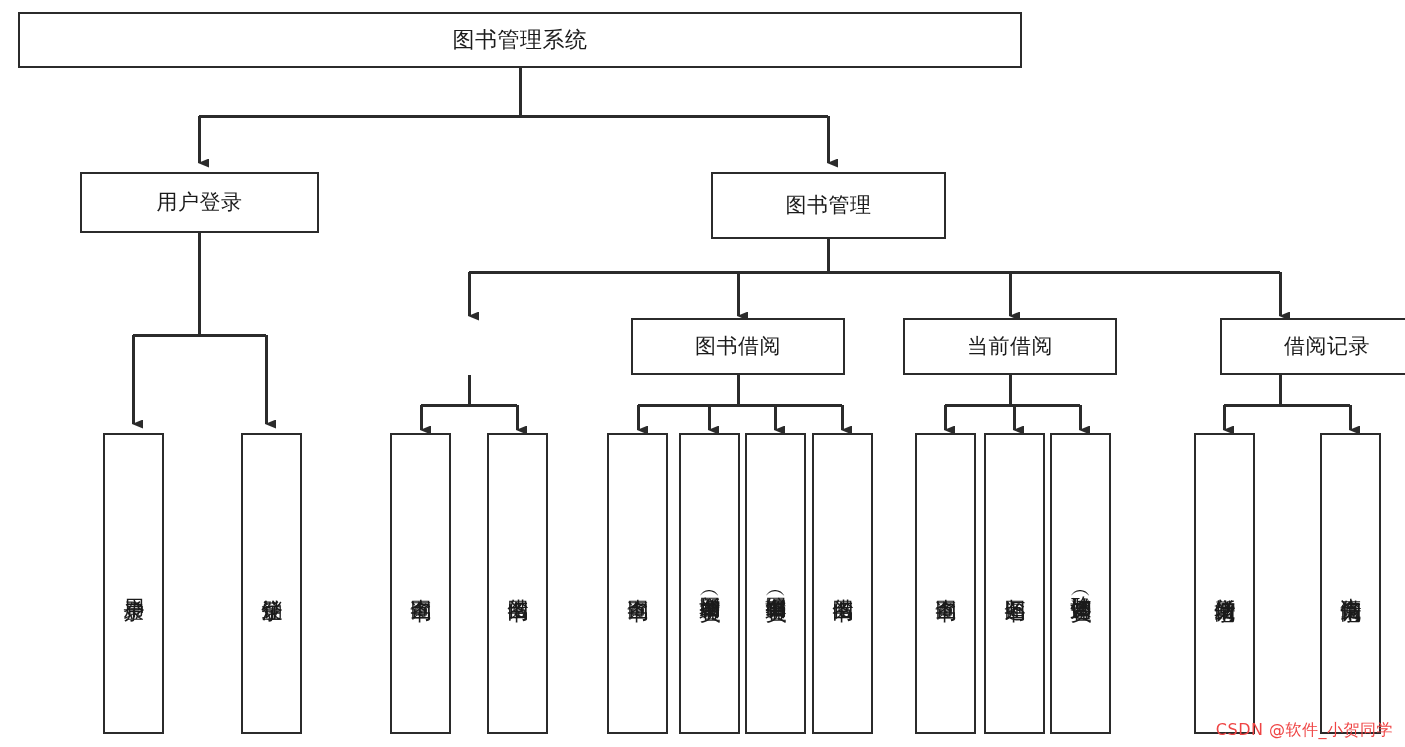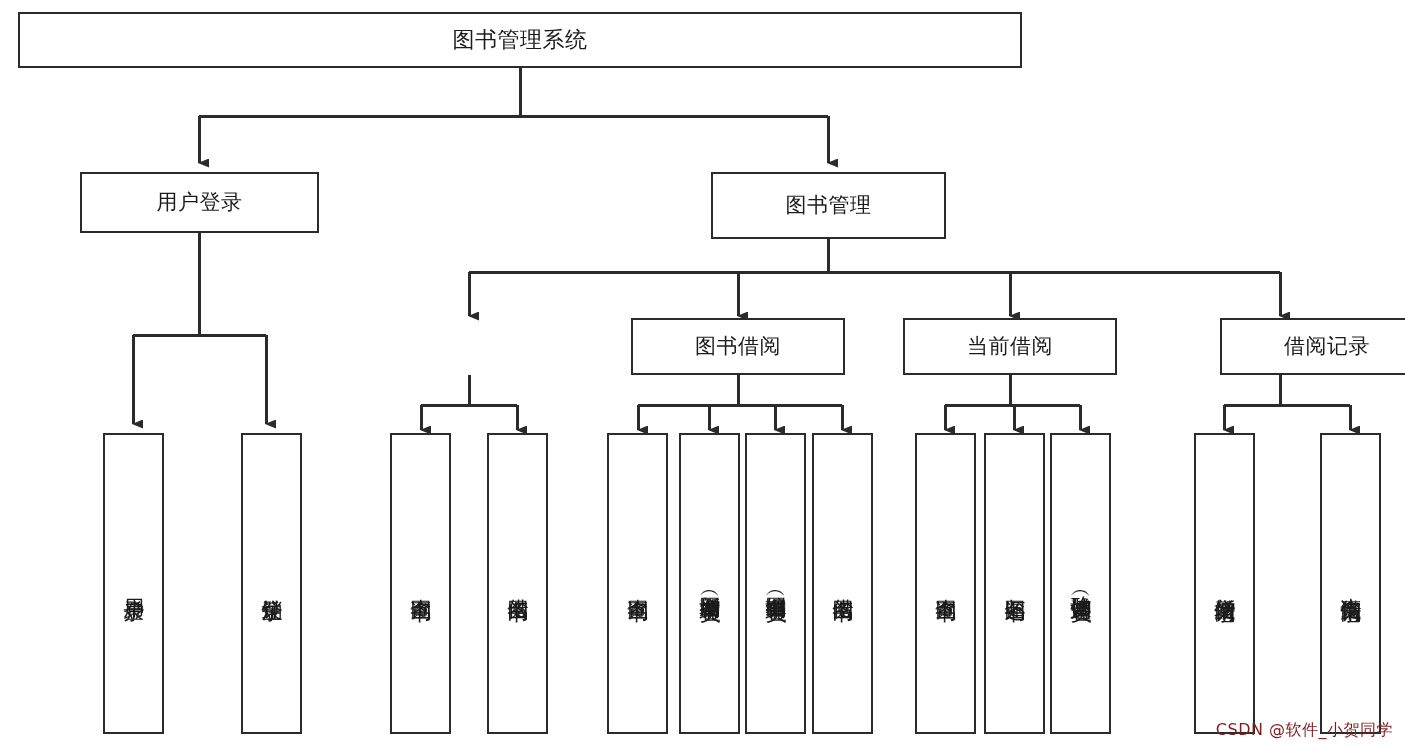--- a/index.html
+++ b/index.html
@@ -57,21 +57,21 @@
     font-size: 21px;
     line-height: 1.18;
     letter-spacing: 1px;
     white-space: nowrap;
   }
   .watermark {
     position: absolute;
     right: 12px;
     bottom: 6px;
     font-size: 16px;
-    color: #7f1d1d;
+    color: #ef4444;
     letter-spacing: 0.5px;
     white-space: nowrap;
     pointer-events: none;
     font-family: "DejaVu Sans", "Liberation Sans", sans-serif;
   }
 </style>
 </head>
 <body>
 
 <div id="canvas">

